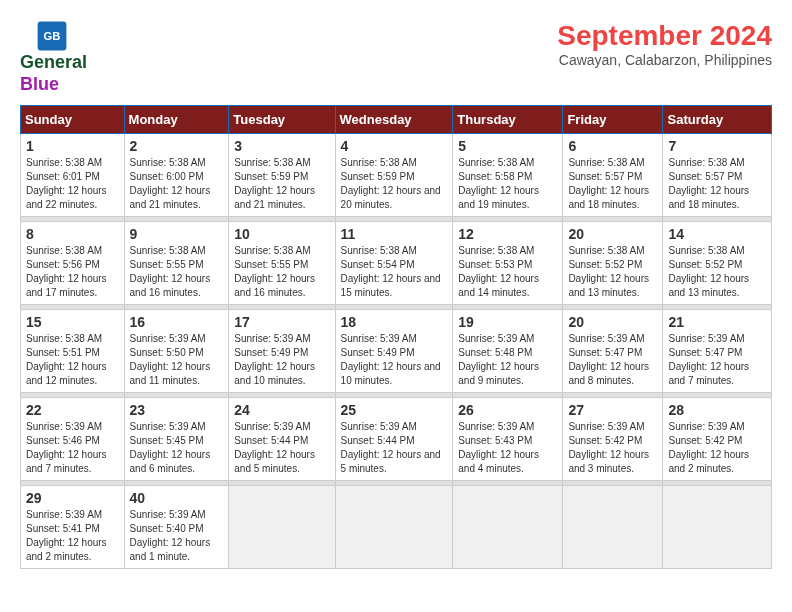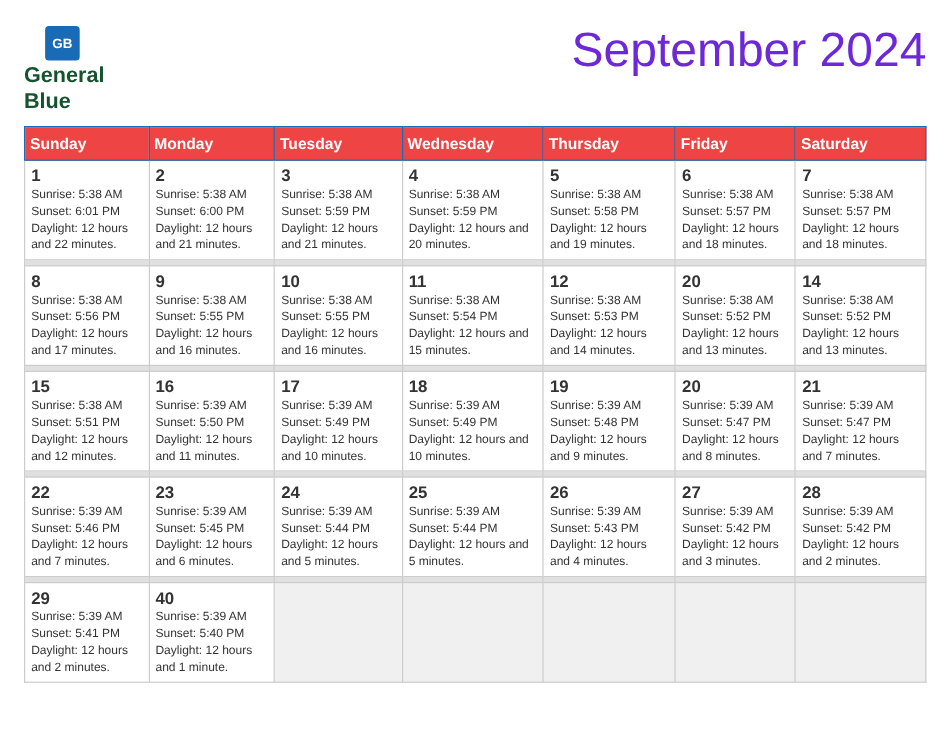--- a/index.html
+++ b/index.html
@@ -32,35 +32,35 @@
     }
     .logo-icon {
       width: 32px;
       height: 32px;
       margin-right: 4px;
     }
     .title-area {
       text-align: right;
     }
     .month-title {
-      font-size: 40px;
-      font-weight: normal;
-      color: #6d28d9;
+      font-size: 28px;
+      font-weight: bold;
+      color: #ef4444;
     }
     .subtitle {
       font-size: 14px;
       color: #555;
     }
     table {
       width: 100%;
       border-collapse: collapse;
       font-size: 11px;
     }
     thead tr {
-      background-color: #ef4444;
+      background-color: #7f1d1d;
       color: #fff;
     }
     thead th {
       padding: 6px 4px;
       text-align: left;
       font-size: 13px;
       font-weight: bold;
       border: 1px solid #1a6bb5;
     }
     tbody tr {
@@ -94,26 +94,27 @@
 
 <div class="header">
   <div class="logo">
     <svg class="logo-icon" viewBox="0 0 40 40">
       <rect x="2" y="2" width="36" height="36" rx="4" fill="#1a6bb5"></rect>
       <text x="20" y="25" font-size="14" fill="white" text-anchor="middle" font-family="Arial" font-weight="bold">GB</text>
     </svg>
     <div>
       <div class="logo-text">
         <span>General</span><br>
-        <span style="color:#14532d;">Blue</span>
+        <span style="color:#a21caf;">Blue</span>
       </div>
     </div>
   </div>
   <div class="title-area">
     <div class="month-title">September 2024</div>
+    <div class="subtitle">Cawayan, Calabarzon, Philippines</div>
   </div>
 </div>
 
 <table>
   <thead>
     <tr>
 
     <th>Sunday</th>
         <th>Monday</th>
         <th>Tuesday</th>

